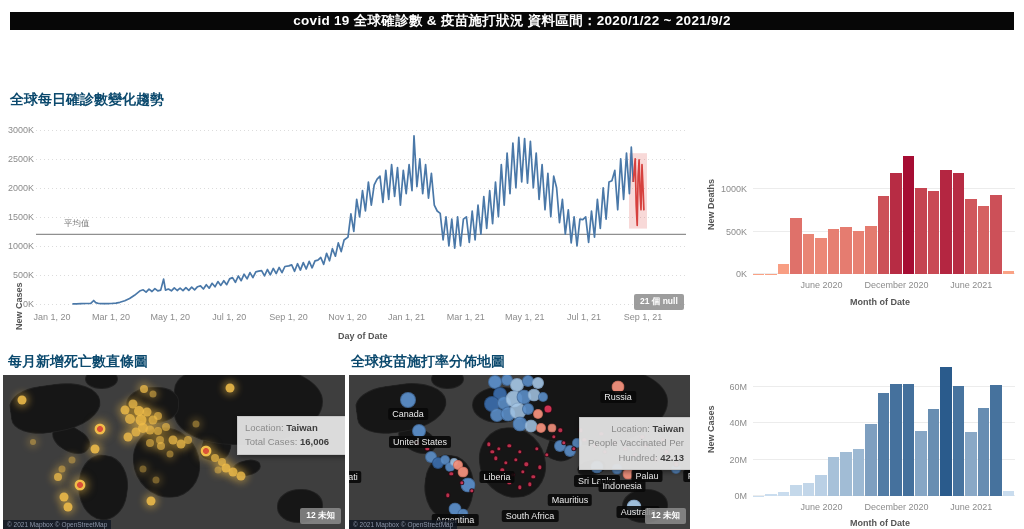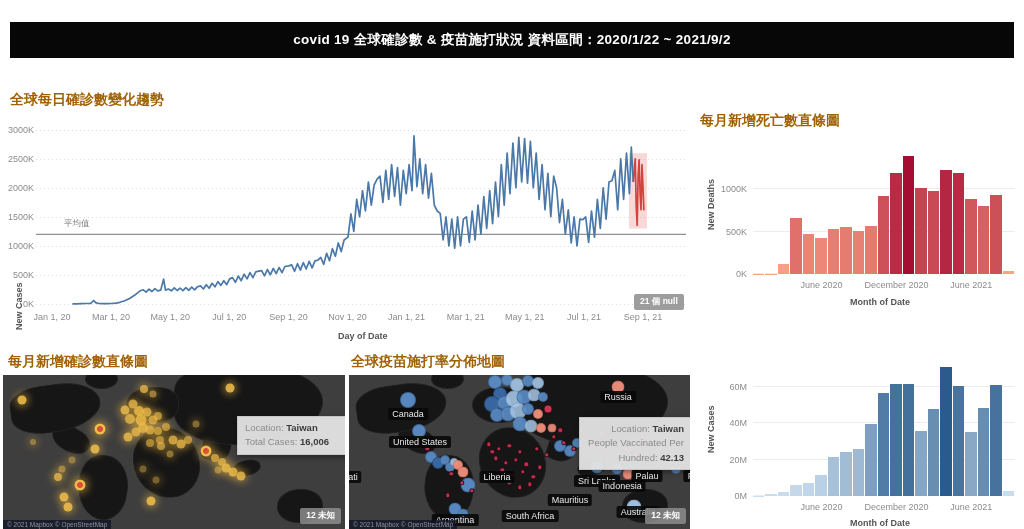--- a/index.html
+++ b/index.html
@@ -1,23 +1,23 @@
 <!DOCTYPE html>
 <html><head>
 <meta charset="utf-8">
 <style>
   html,body{margin:0;padding:0;background:#fff;}
   #app{position:relative;width:1024px;height:529px;overflow:hidden;background:#fff;
        font-family:"Liberation Sans","DejaVu Sans",sans-serif;}
   
-  .header{position:absolute;left:10px;top:22px;width:1004px;height:36px;background:#070707;
+  .header{position:absolute;left:10px;top:12px;width:1004px;height:18px;background:#070707;
           display:flex;align-items:center;justify-content:center;}
   .header .title{color:#fff;font-size:13.5px;font-weight:bold;letter-spacing:.3px;}
   
-  .panel-title{position:absolute;font-size:14px;font-weight:600;color:#a16207;white-space:nowrap;}
+  .panel-title{position:absolute;font-size:14px;font-weight:600;color:#0c4a6e;white-space:nowrap;}
   .ytick,.xtick{position:absolute;font-size:9px;color:#8c8c8c;white-space:nowrap;}
   .ytick{text-align:right;width:34px;transform:translateY(-50%);}
   .xtick{transform:translateX(-50%);}
   .axis-title{position:absolute;font-size:9px;font-weight:bold;color:#555;white-space:nowrap;}
   .axis-title.vert{transform:rotate(-90deg);transform-origin:left top;}
   .avg-label{position:absolute;font-size:8.5px;color:#777;}
   .badge{position:absolute;background:rgba(140,140,140,.85);color:#fff;font-size:8.5px;font-weight:bold;
          padding:2px 6px;border-radius:2px;white-space:nowrap;}
   .plot{position:absolute;}
   .gridline{position:absolute;left:0;width:100%;height:1px;background:#ececec;}
@@ -88,21 +88,20 @@
         <div class="xtick" style="left: 524.8px; top: 227px;">May 1, 21</div>
         <div class="xtick" style="left: 583.9px; top: 227px;">Jul 1, 21</div>
         <div class="xtick" style="left: 643px; top: 227px;">Sep 1, 21</div>
       </div>
     <div class="avg-label" style="left:64px;top:133px;">平均值</div>
     <div class="axis-title" style="left:338px;top:246px;">Day of Date</div>
     <div class="badge" style="left:634px;top:209px;">21 個 null</div>
   </div>
 
   <div style="position:absolute;left:690px;top:100px;width:334px;height:212px;">
-    <div class="panel-title" style="left:10px;top:12px;">每月新增死亡數直條圖</div>
     <div class="axis-title vert" style="left:16px;top:130px;">New Deaths</div>
     <div id="death-yticks">
         <div class="ytick" style="left: 23px; top: 174px;">0K</div>
         <div class="ytick" style="left: 23px; top: 131.647px;">500K</div>
         <div class="ytick" style="left: 23px; top: 89.2941px;">1000K</div>
       </div>
     <div id="death-plot" class="plot" style="left:63px;top:30px;width:262px;height:144px;">
         <div class="gridline" style="bottom: 0px;"></div>
         <div class="gridline" style="bottom: 42.3529px;"></div>
         <div class="gridline" style="bottom: 84.7059px;"></div>
@@ -172,21 +171,21 @@
         <div class="bar" title="Sep 2021" style="left: 249.524px; width: 11.4762px; height: 4.53333px; background: rgb(201, 220, 238);"></div>
       </div>
     <div id="cases-xticks">
         <div class="xtick" style="left: 131.619px; top: 174px;">June 2020</div>
         <div class="xtick" style="left: 206.476px; top: 174px;">December 2020</div>
         <div class="xtick" style="left: 281.333px; top: 174px;">June 2021</div>
       </div>
     <div class="axis-title" style="left:160px;top:190px;">Month of Date</div>
   </div>
 
-  <div class="panel-title" style="left:8px;top:353px;">每月新增確診數直條圖</div>
+  <div class="panel-title" style="left:8px;top:353px;">每月新增死亡數直條圖</div>
   <div id="density-map" class="map" style="left:3px;top:375px;width:342px;height:154px;">
       <div class="land" style="left: 80%; top: 74%; width: 13%; height: 21%; border-radius: 50% 45%; transform: rotate(0deg);"></div>
       <div class="land" style="left: 67%; top: 55%; width: 8%; height: 9%; border-radius: 50%; transform: rotate(-12deg);"></div>
       <div class="land" style="left: 58%; top: 40%; width: 8%; height: 15%; border-radius: 20% 25% 60% 30%; transform: rotate(18deg);"></div>
       <div class="land" style="left: 50%; top: -6%; width: 43%; height: 50%; border-radius: 30% 45% 55% 40%; transform: rotate(0deg);"></div>
       <div class="land" style="left: 38%; top: 34%; width: 19%; height: 45%; border-radius: 45% 55%; transform: rotate(-4deg);"></div>
       <div class="land" style="left: 36%; top: 8%; width: 15%; height: 22%; border-radius: 50% 40% 45% 50%; transform: rotate(0deg);"></div>
       <div class="land" style="left: 22%; top: 52%; width: 14%; height: 41%; border-radius: 45% 55% 48% 60%; transform: rotate(8deg);"></div>
       <div class="land" style="left: 14%; top: 34%; width: 11%; height: 15%; border-radius: 40% 40% 55% 45%; transform: rotate(32deg);"></div>
       <div class="land" style="left: 24%; top: -4%; width: 9%; height: 12%; border-radius: 50%; transform: rotate(0deg);"></div>

